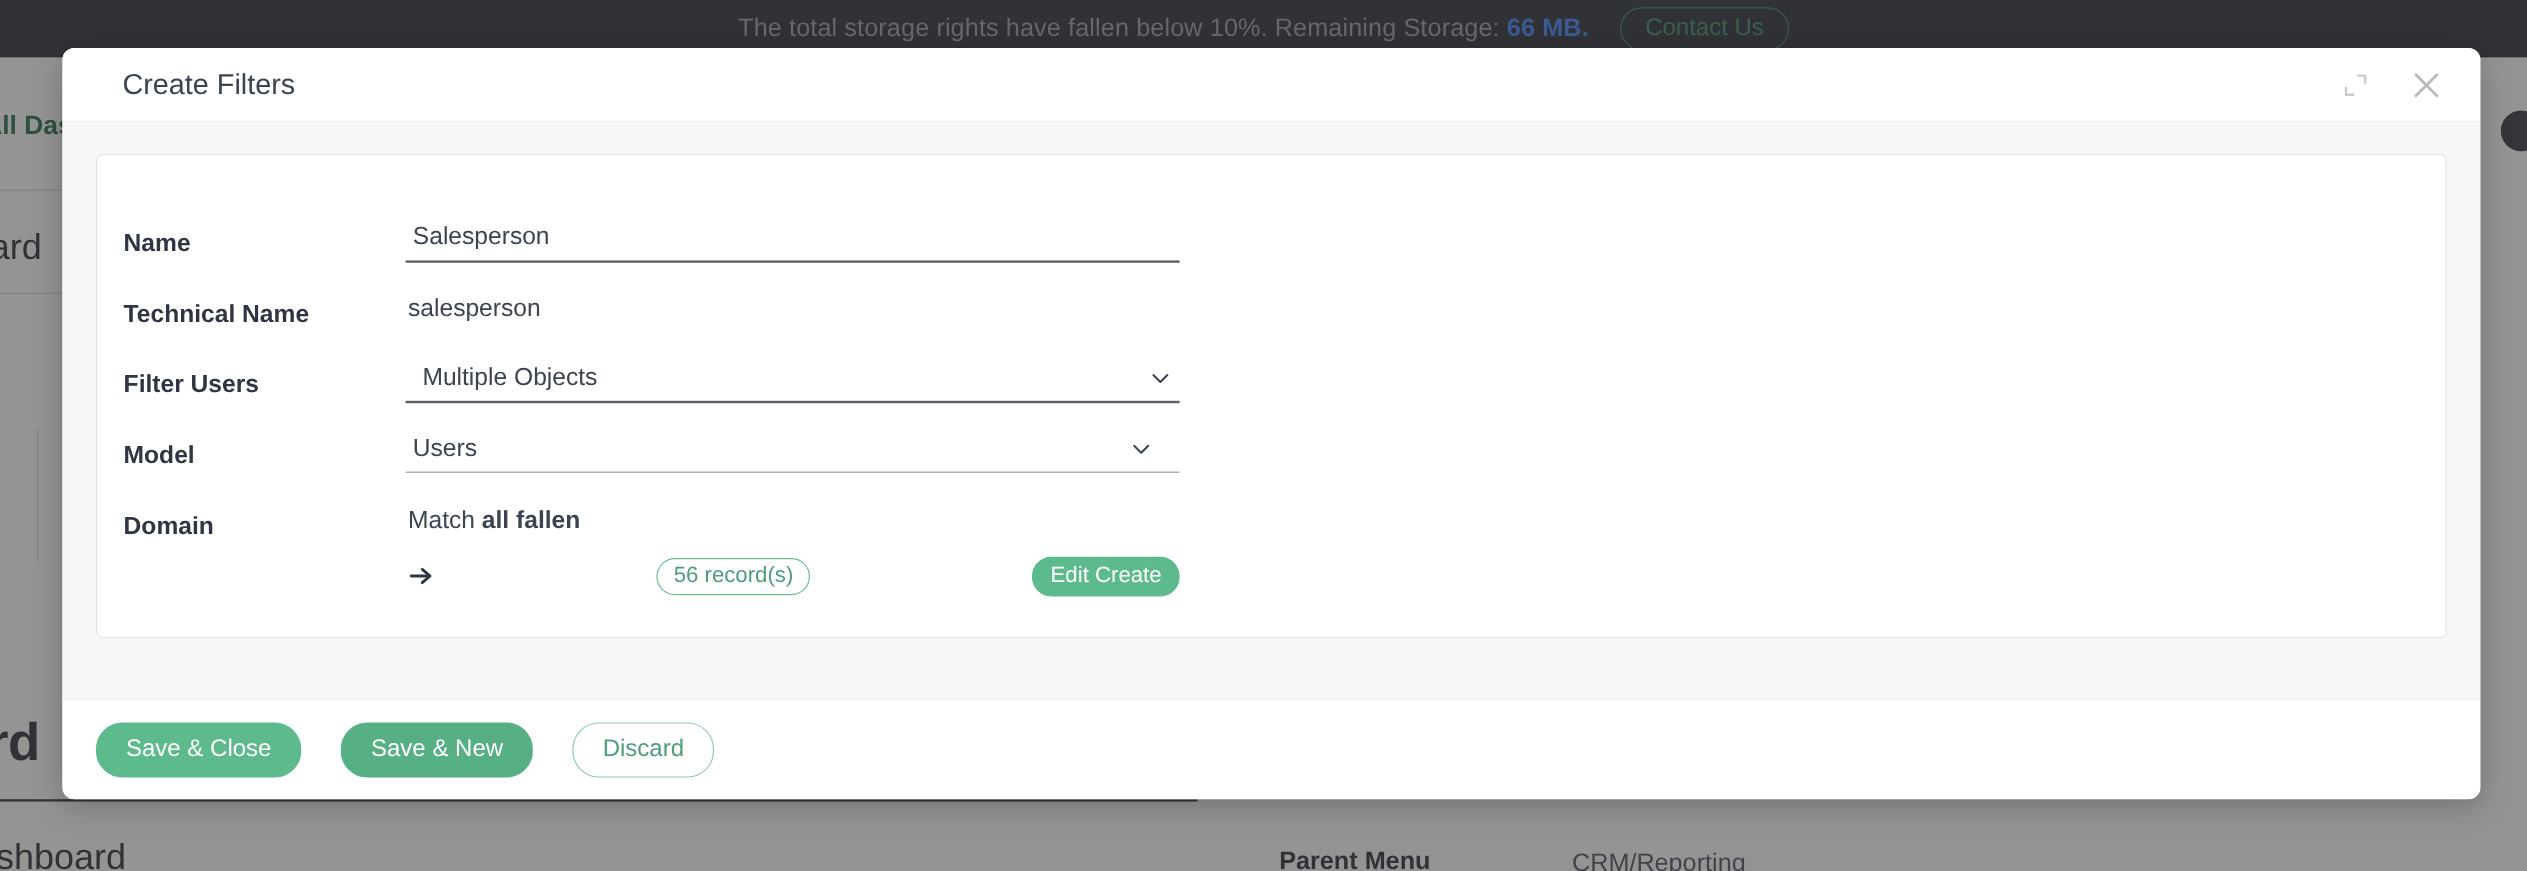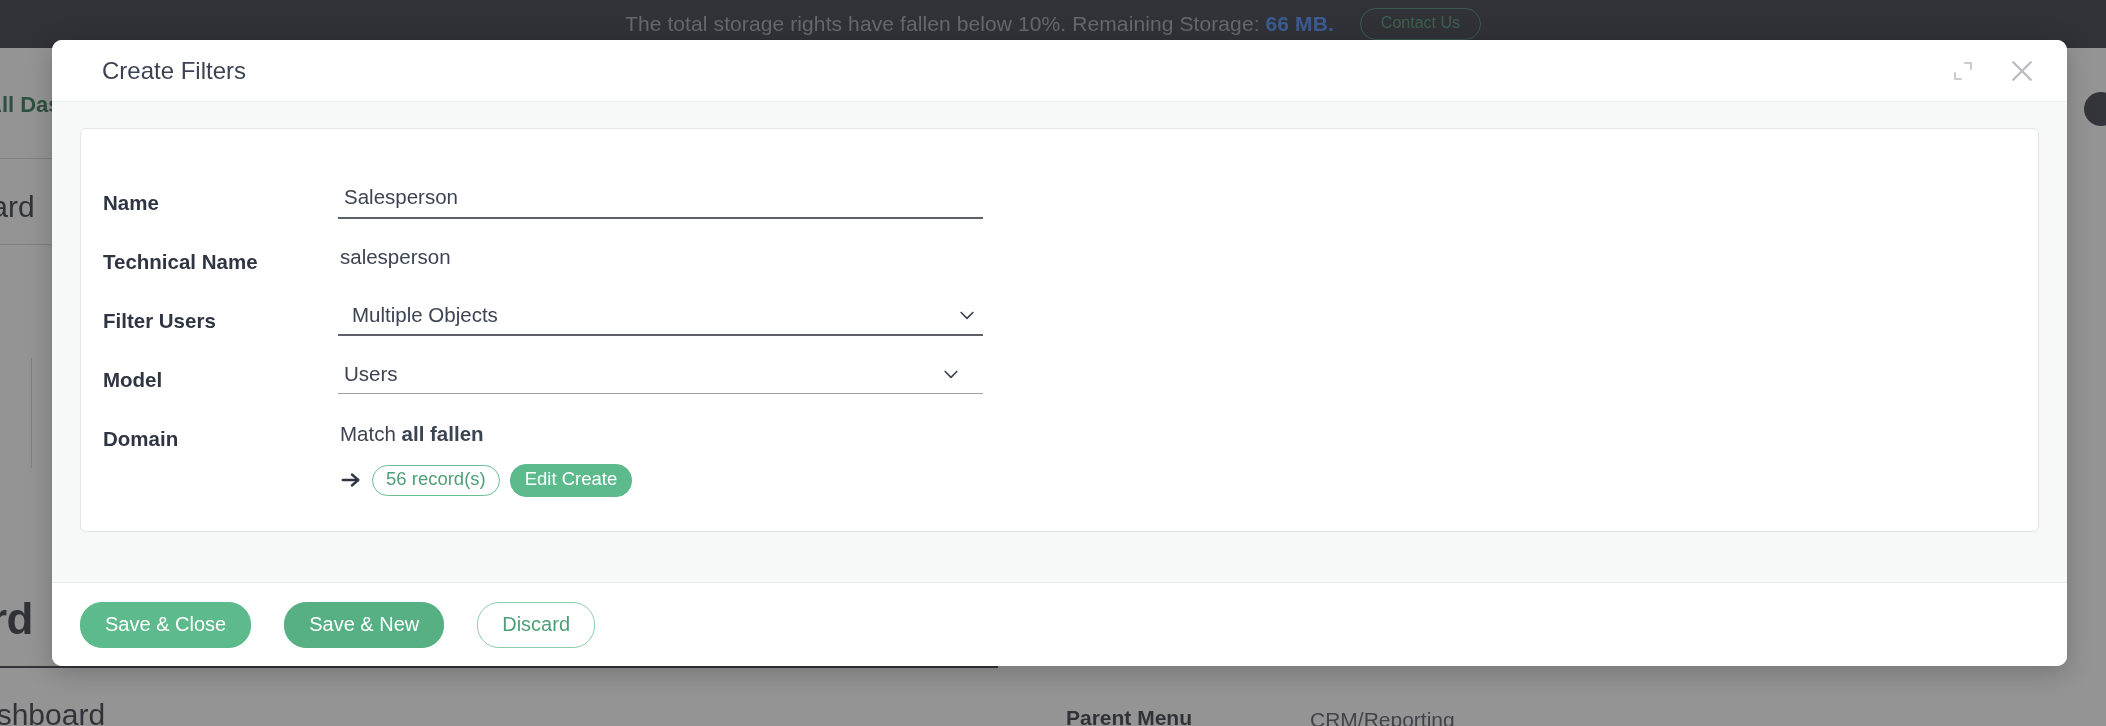--- a/index.html
+++ b/index.html
@@ -35,21 +35,21 @@
     letter-spacing: .1px;
     white-space: nowrap;
   }
   .banner-text b { color: #3b82f6; font-weight: 700; }
   .banner-btn {
     border: 1px solid #3f7a5c;
     color: #3f8b63;
     background: transparent;
     border-radius: 20px;
     padding: 6px 20px 8px;
-    font-size: 16px;
+    font-size: 20px;
     font-family: "Liberation Sans", sans-serif;
     line-height: 1;
     cursor: pointer;
     text-align: center;
   }
 
   
   .bg-content {
     position: absolute;
     top: 48px; left: 0; right: 0; bottom: 0;
@@ -221,20 +221,21 @@
     color: #3c4352;
     padding: 3px 2px 0 2px;
   }
   .domain-match b { font-weight: 700; }
 
   .domain-actions {
     display: flex;
     align-items: center;
     gap: 10px;
     padding: 18px 0 0 2px;
+    justify-content: space-between;
   }
   .arrow-icon { width: 22px; height: 22px; color: #2f3542; display:block; }
   .pill-outline {
     border: 1px solid #6cbf93;
     color: #4d9f75;
     background: #fff;
     border-radius: 16px;
     font-size: 18.5px;
     font-family: "Liberation Sans", sans-serif;
     padding: 4px 13px 6px;

